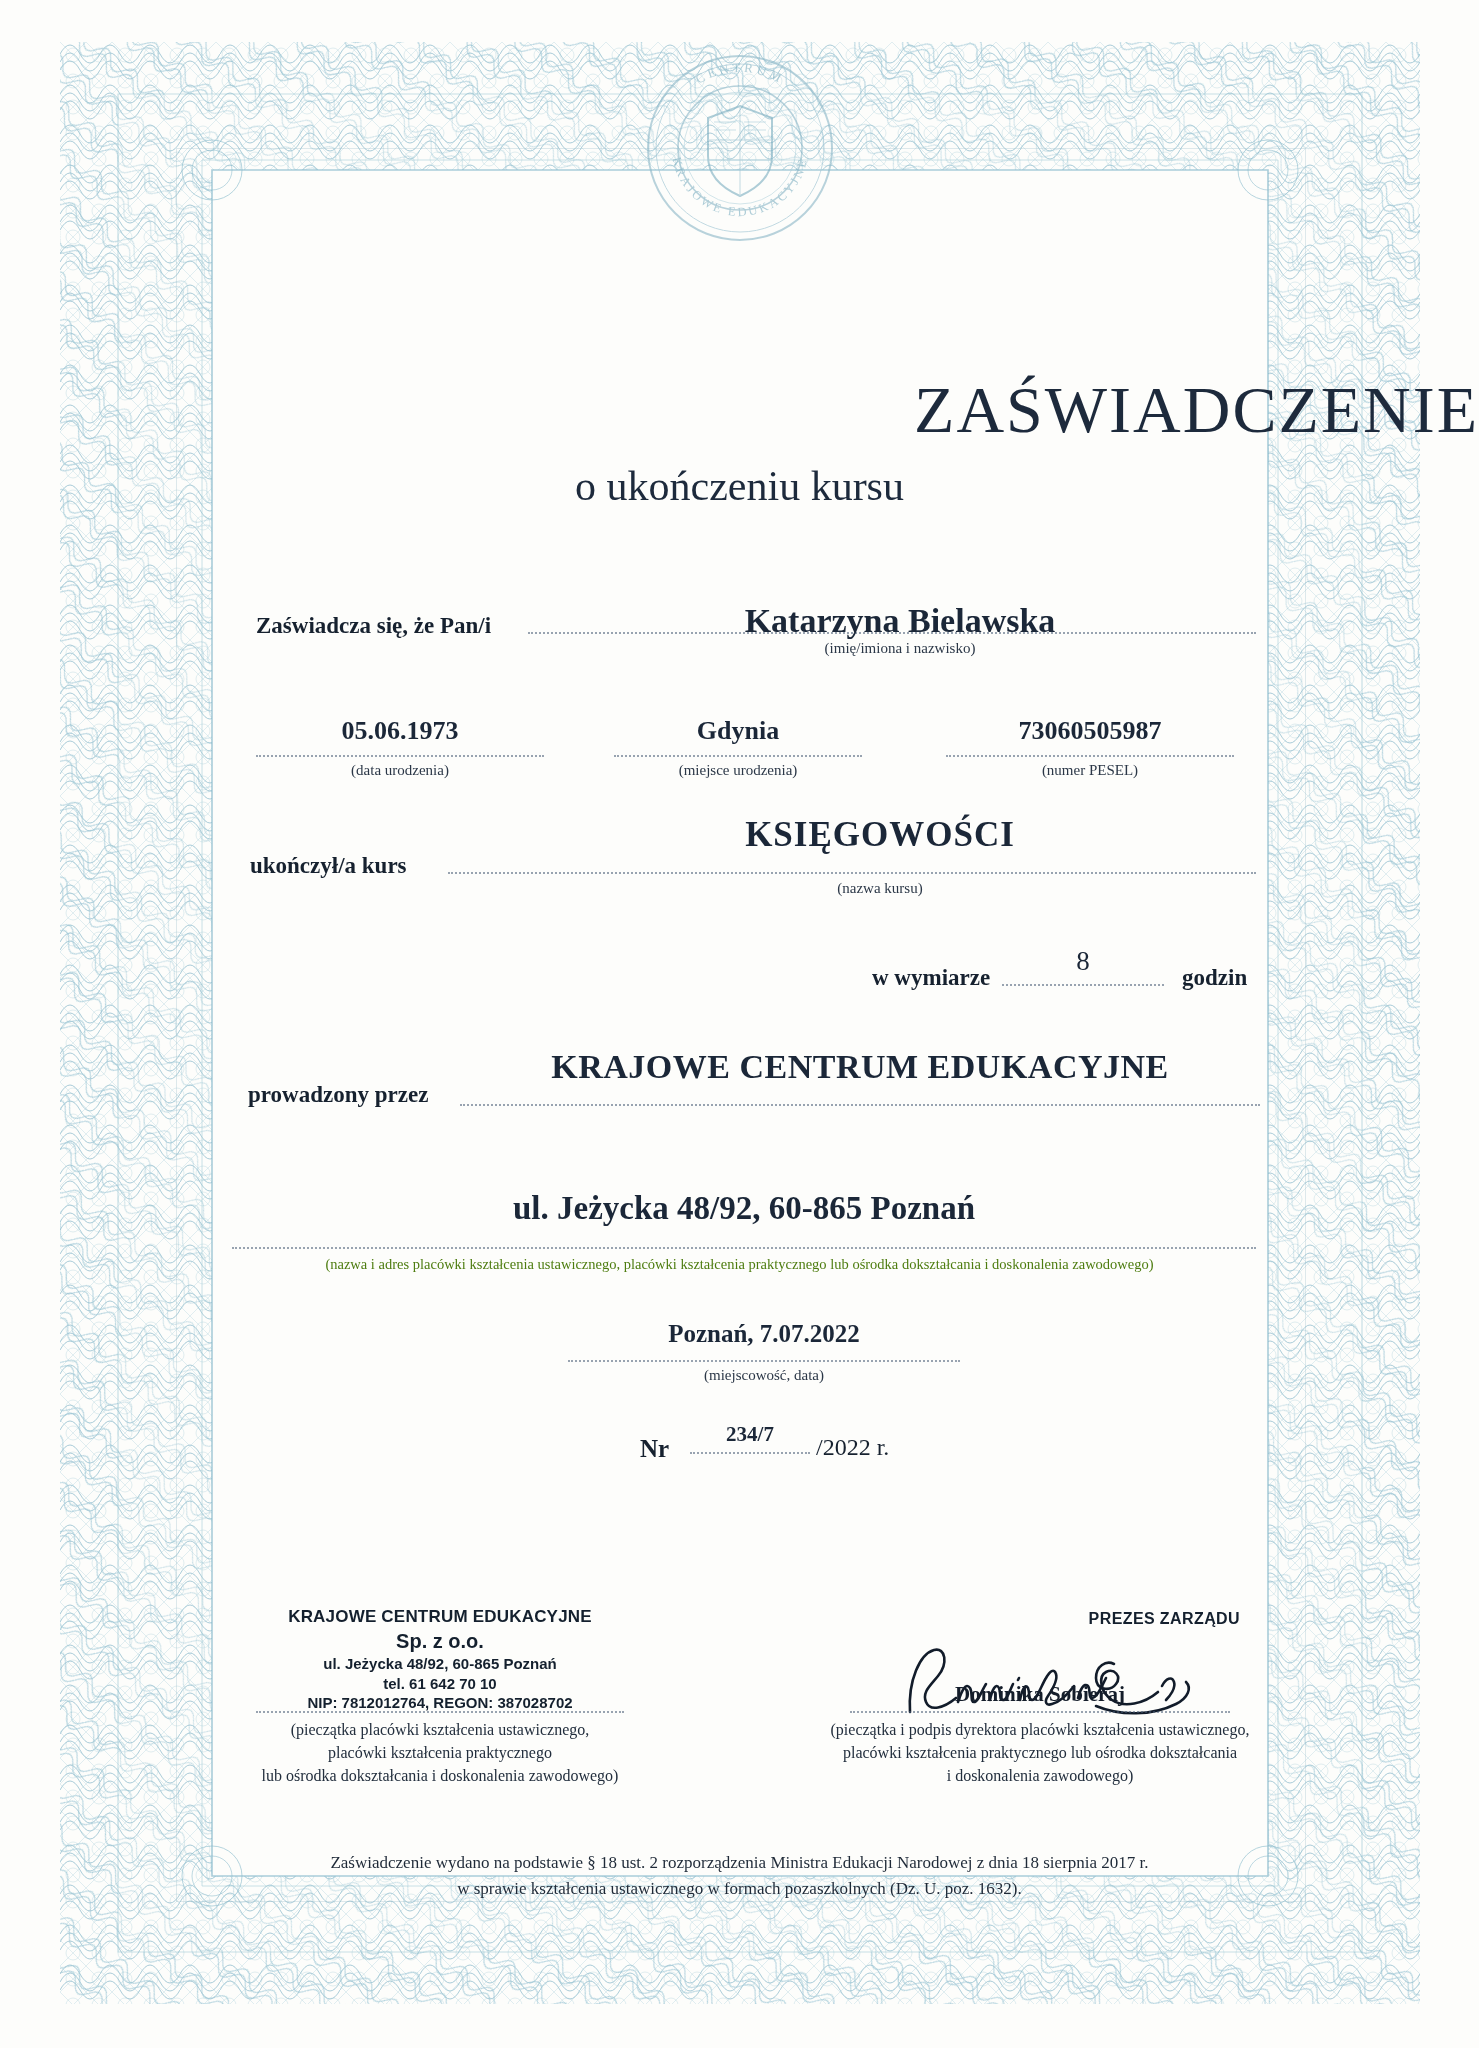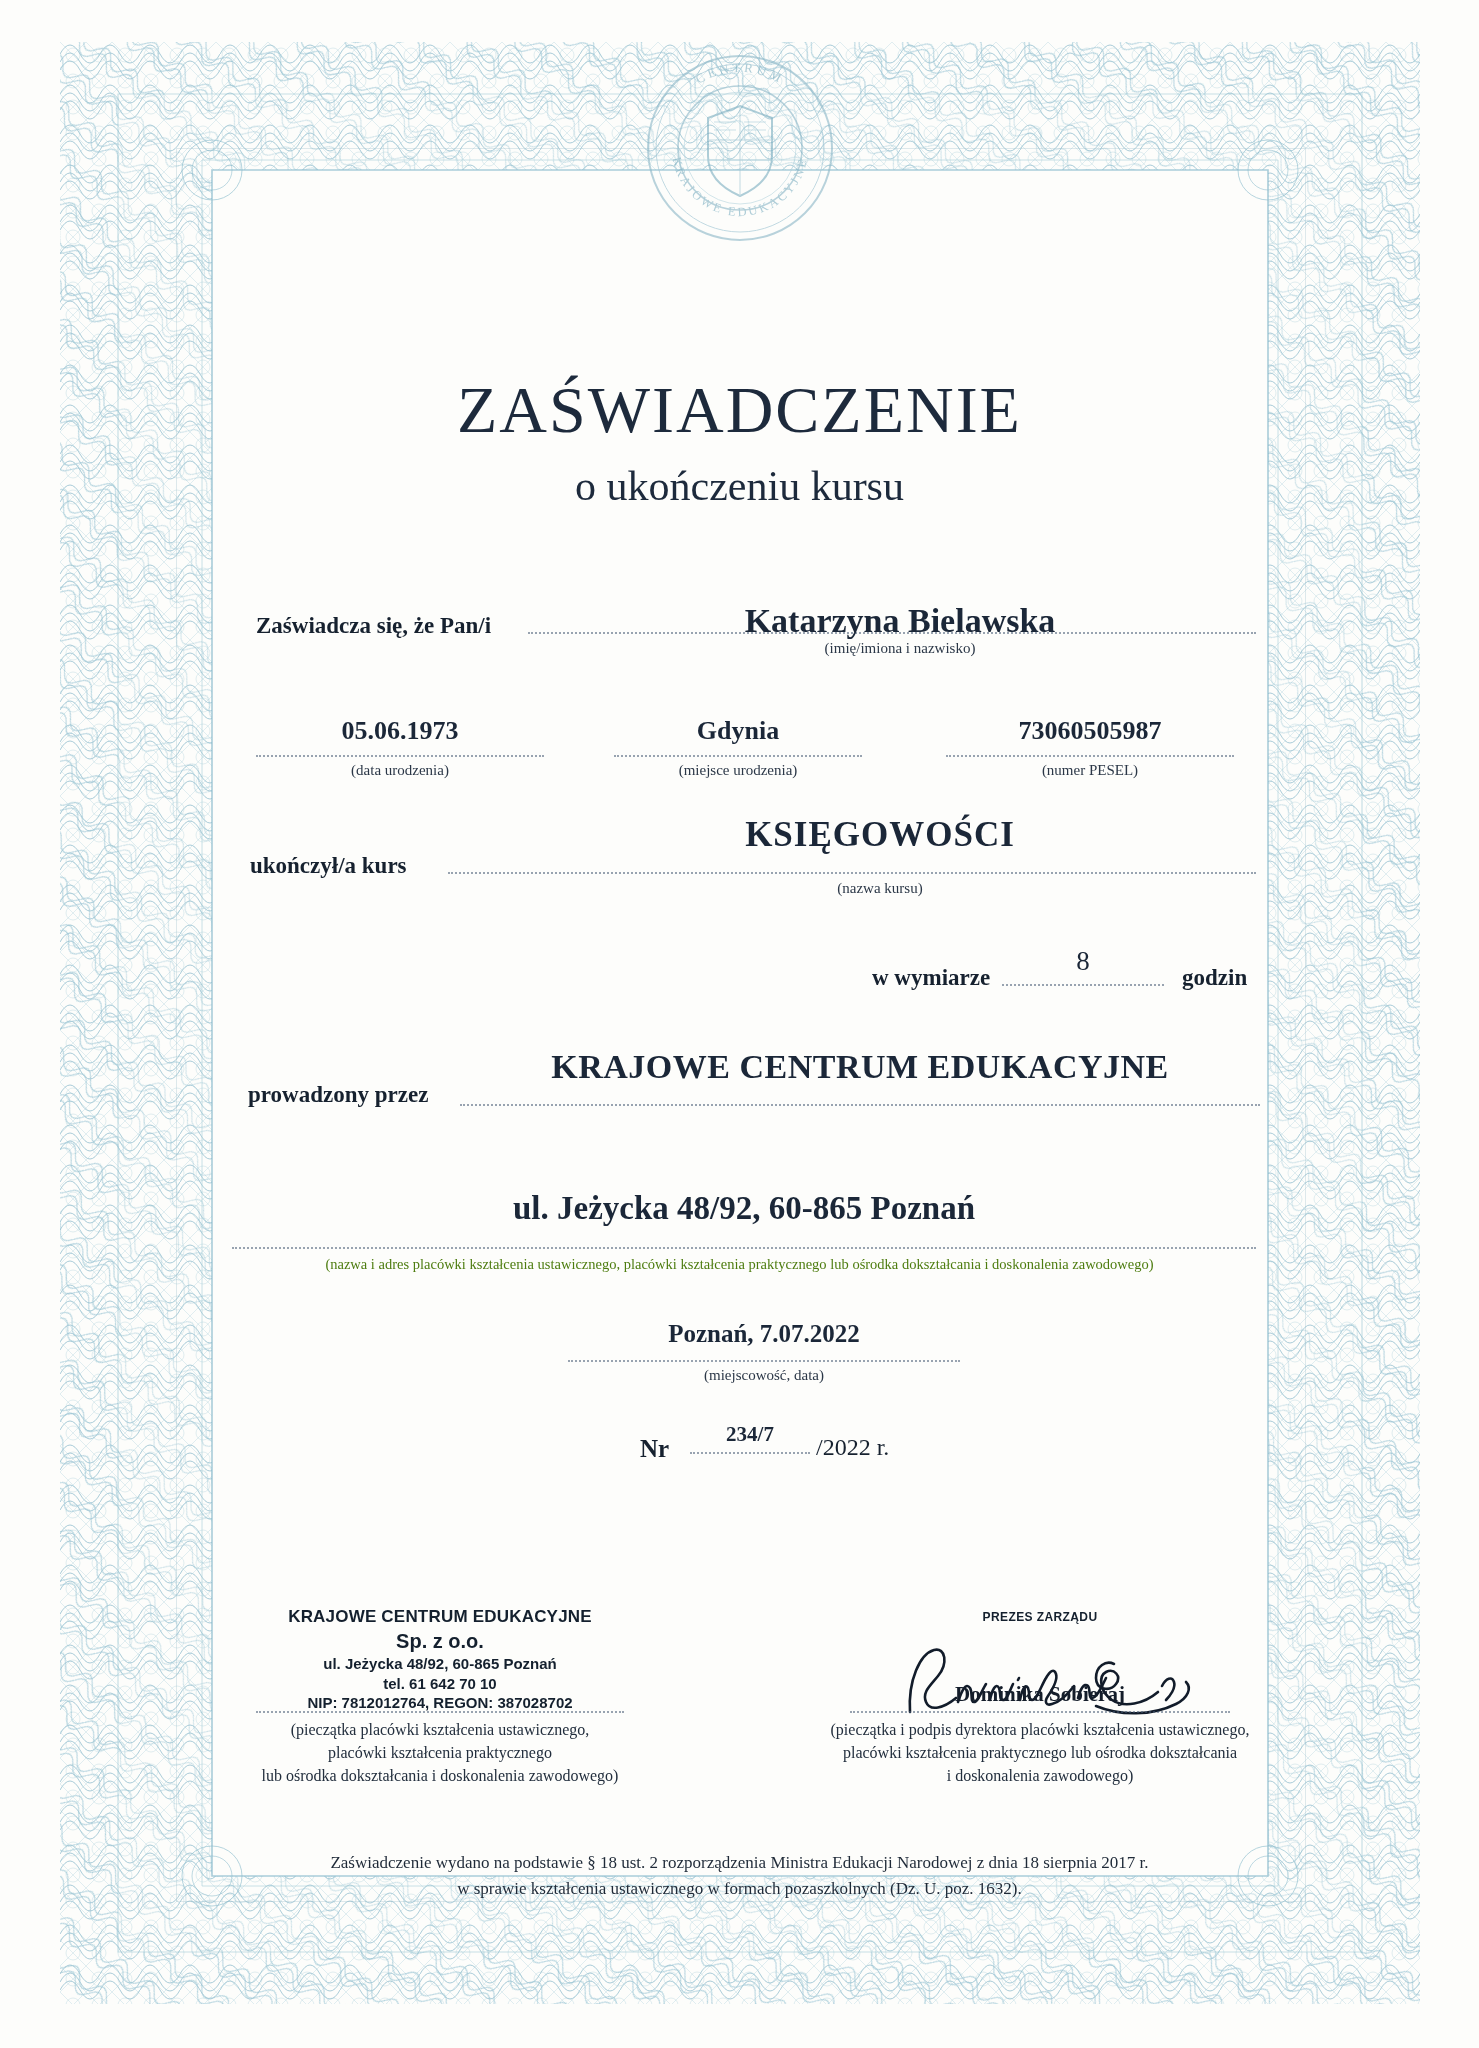--- a/index.html
+++ b/index.html
@@ -52,21 +52,21 @@
   .content {
     position: absolute;
     left: 0; top: 0;
     width: 1479px; height: 2048px;
   }
 
   .title {
     position: absolute;
     top: 372px;
     left: 0; right: 0;
-    text-align: center;
+    text-align: right;
     font-size: 66px;
     letter-spacing: 2px;
     font-weight: 400;
     color: #1d2a3c;
   }
   .subtitle {
     position: absolute;
     top: 462px;
     left: 0; right: 0;
     text-align: center;
@@ -132,24 +132,24 @@
     line-height: 1.30;
   }
   .stamp .l1 { font-size: 17px; letter-spacing: 0.2px; }
   .stamp .l2 { font-size: 20px; }
   .stamp .l3 { font-size: 15px; }
   .stamp .l4 { font-size: 15px; }
   .stamp .l5 { font-size: 15px; }
 
   .sig-title {
     position: absolute;
-    text-align: center;
+    text-align: right;
     font-family: "Liberation Sans", sans-serif;
     font-weight: 700;
-    font-size: 12px;
+    font-size: 16px;
     color: #14202e;
     letter-spacing: 0.4px;
   }
   .sig-name {
     position: absolute;
     text-align: center;
     font-family: "Liberation Serif", serif;
     font-weight: 700;
     font-size: 21px;
     color: #141d2a;

